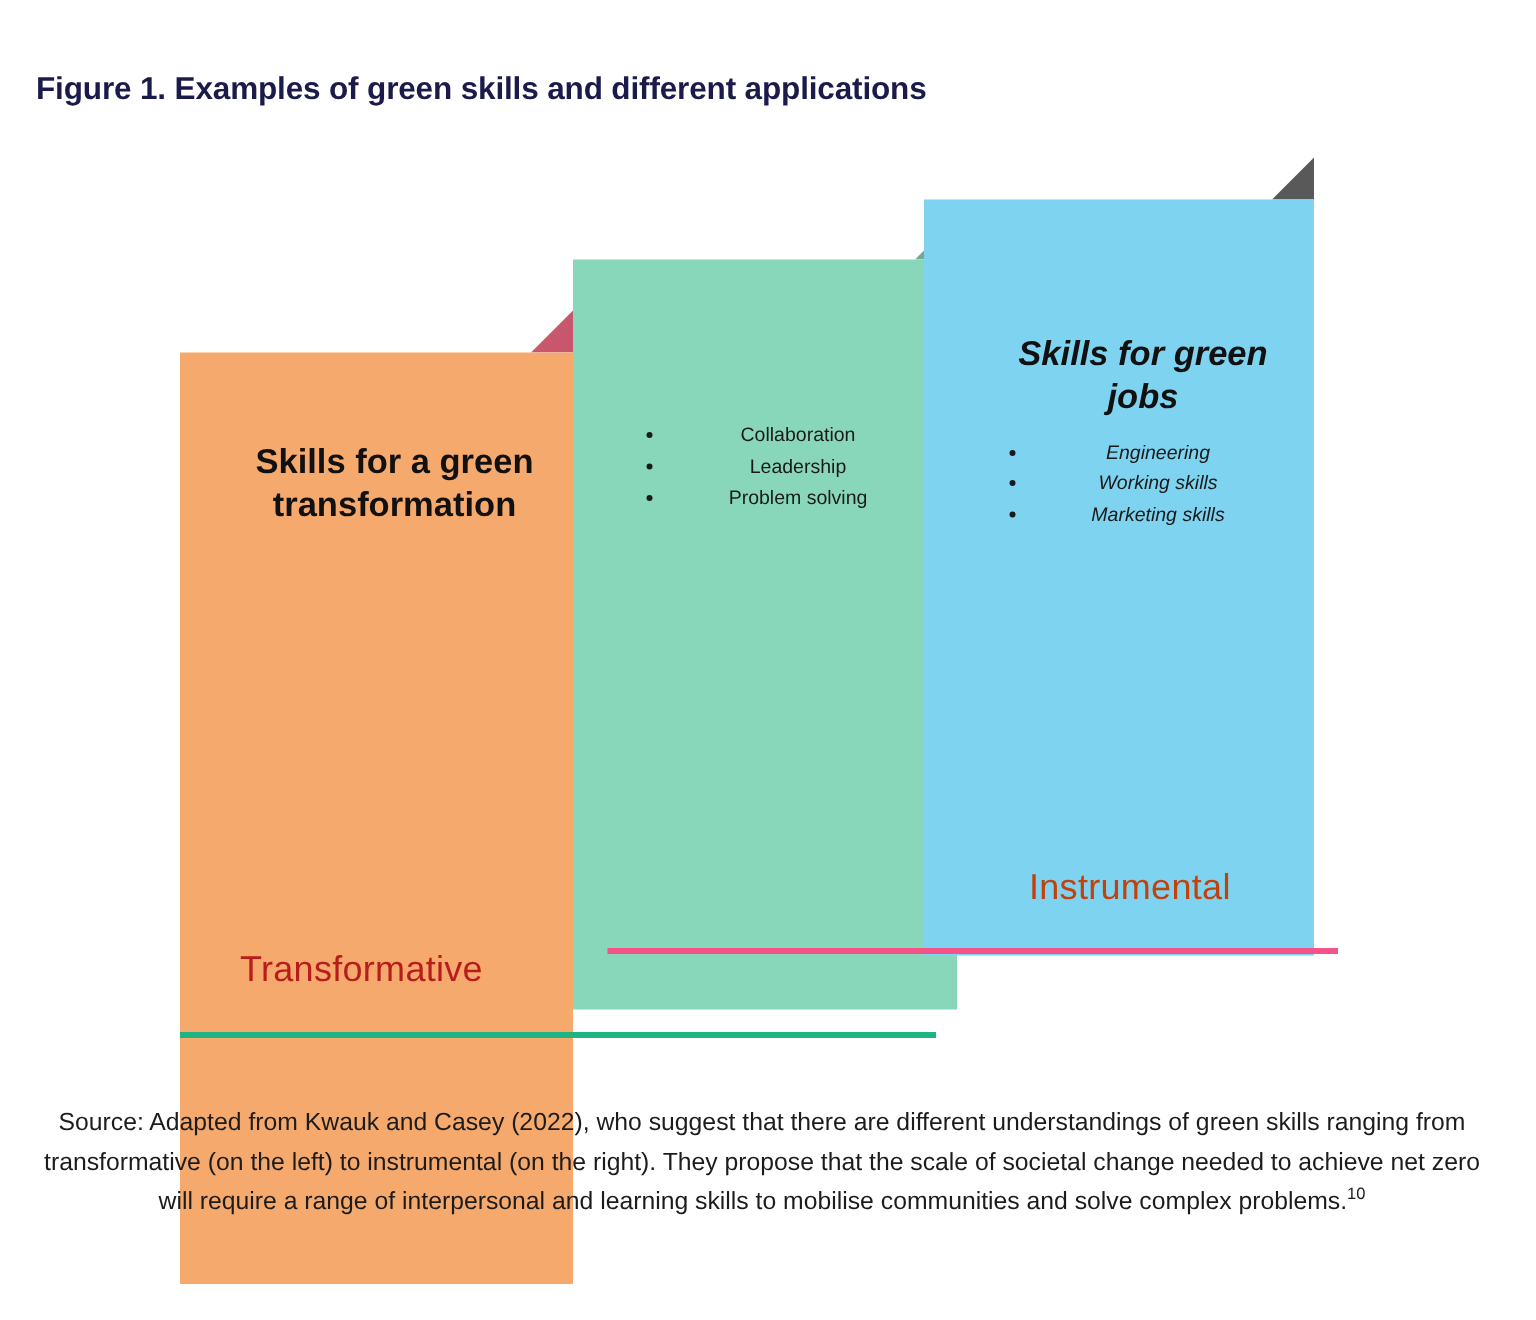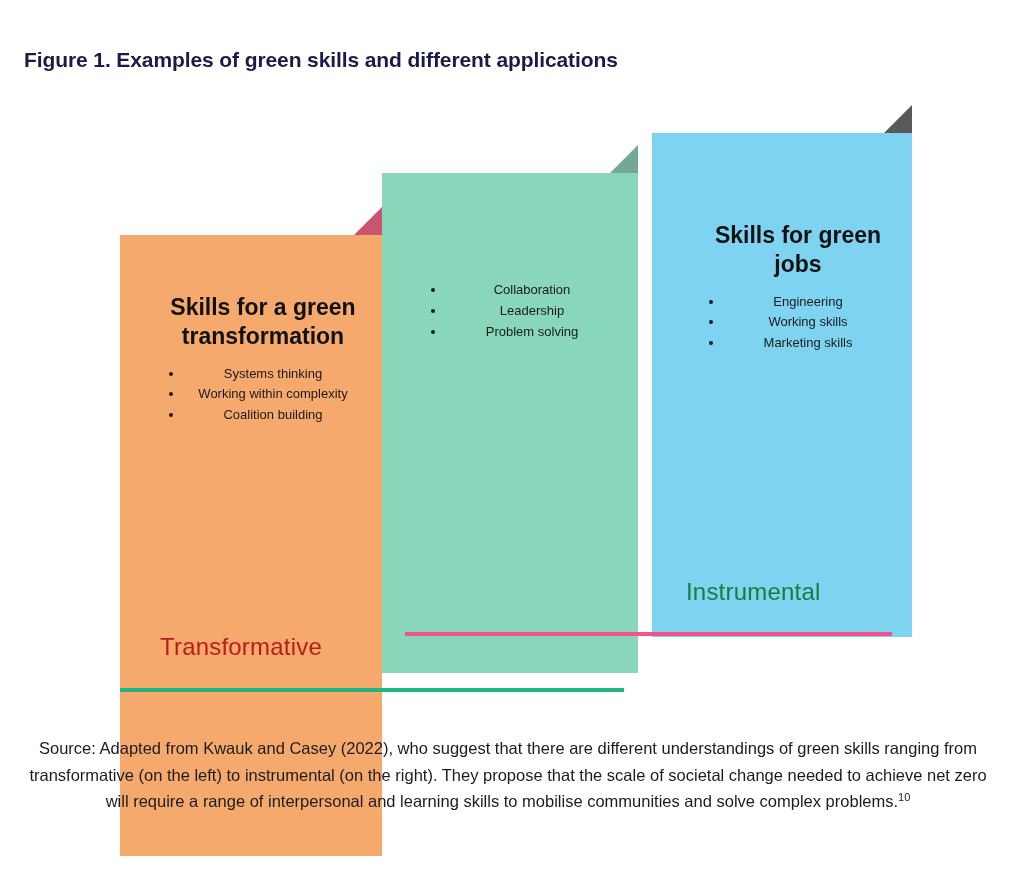--- a/index.html
+++ b/index.html
@@ -111,25 +111,26 @@
     overflow: hidden;
   }
   #card-life-skills .tri {
     width: 0; height: 0;
     border-left: 28px solid transparent;
     border-bottom: 28px solid #74a894;
   }
 
   
   #card-green-jobs {
-    left: 652px;
+    left: 616px;
     top: 28px;
     width: 260px;
     height: 504px;
     background: #7ed4f0;
+    font-style: italic;
   }
   #card-green-jobs .card-body { padding: 88px 20px 10px 52px; }
   #card-green-jobs .fold-wrap {
     position: absolute;
     right: 0px;
     top: -28px;
     width: 28px;
     height: 28px;
     overflow: hidden;
   }
@@ -154,21 +155,21 @@
     position: absolute;
     left: 120px;
     top: 583px;
     width: 504px;
     height: 4px;
     background: #1fb583;
   }
   #label-instrumental {
     left: 686px;
     top: 473px;
-    color: #15803d;
+    color: #c2410c;
   }
   #rule-instrumental {
     position: absolute;
     left: 405px;
     top: 527px;
     width: 487px;
     height: 4px;
     background: #f4538a;
   }
 
@@ -192,25 +193,20 @@
   <div class="figure-title">Figure 1. Examples of green skills and different applications</div>
 
   <div class="diagram">
 
     <div class="card" id="card-transformation">
       <div class="fold-wrap">
           <div class="tri"></div>
         </div>
       <div class="card-body">
         <h3>Skills for a green transformation</h3>
-        <ul>
-          <li>Systems thinking</li>
-          <li>Working within complexity</li>
-          <li>Coalition building</li>
-        </ul>
       </div>
     </div>
 
     <div class="card" id="card-life-skills">
       <div class="fold-wrap">
           <div class="tri"></div>
         </div>
       <div class="card-body">
         <ul>
           <li>Collaboration</li>

